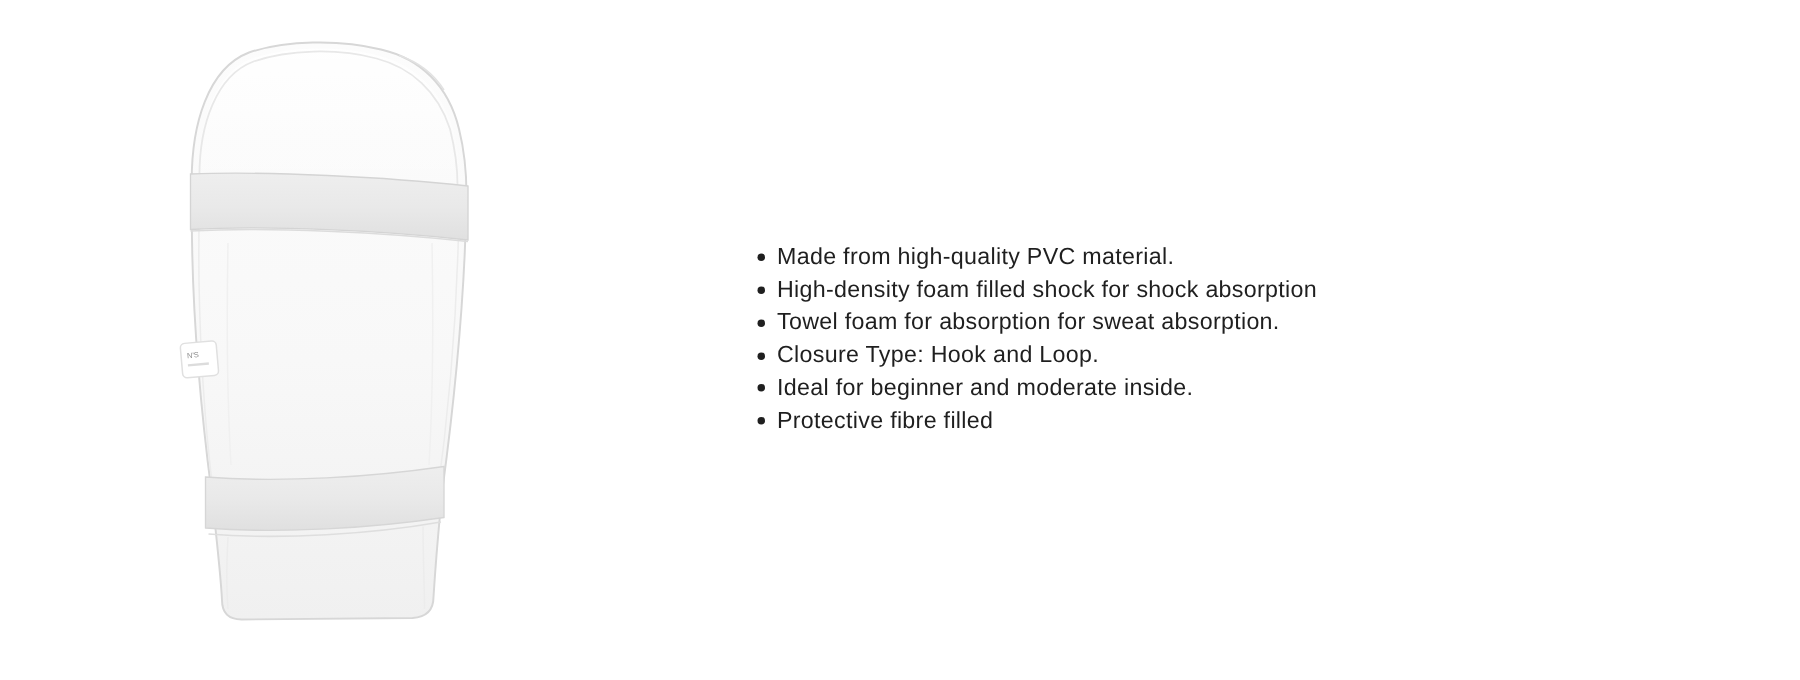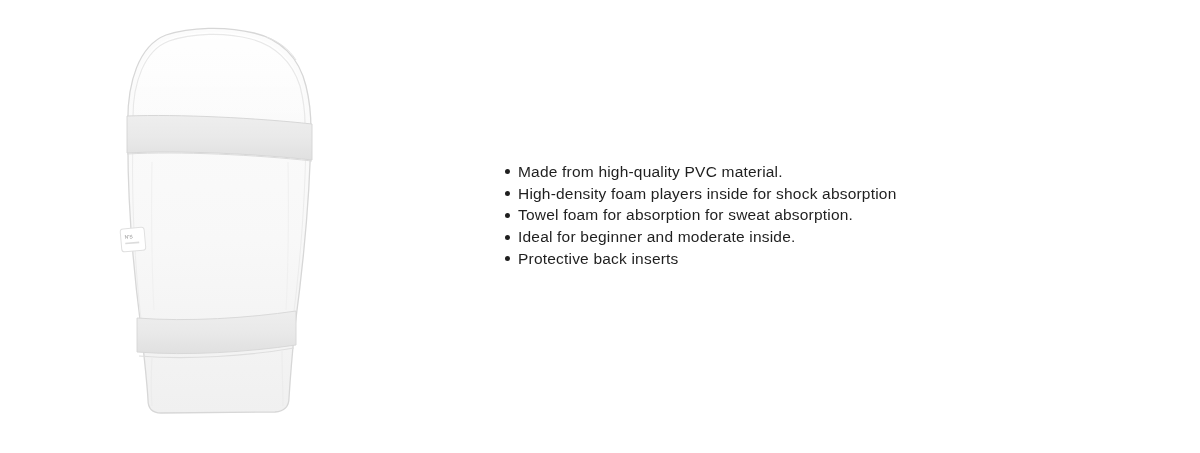--- a/index.html
+++ b/index.html
@@ -125,19 +125,20 @@
       <g transform="rotate(-5 16 214)">
         <rect x="3" y="202" width="24" height="23" rx="3" fill="#ffffff" stroke="#e0e0e0" stroke-width="1"></rect>
         <text x="7" y="212" font-size="5" fill="#8a8a8a" font-family="Liberation Sans, sans-serif">N'S</text>
         <rect x="7" y="216" width="14" height="1.6" fill="#dcdcdc"></rect>
       </g>
     </svg>
   </div>
 
   <ul class="features">
     <li>Made from high-quality PVC material.</li>
-    <li>High-density foam players inside for shock absorption</li>
+    <li>High-density foam filled shock for shock absorption</li>
     <li>Towel foam for absorption for sweat absorption.</li>
+    <li>Closure Type: Hook and Loop.</li>
     <li>Ideal for beginner and moderate inside.</li>
-    <li>Protective back inserts</li>
+    <li>Protective fibre filled</li>
   </ul>
 
 </div>
 
 </body></html>

